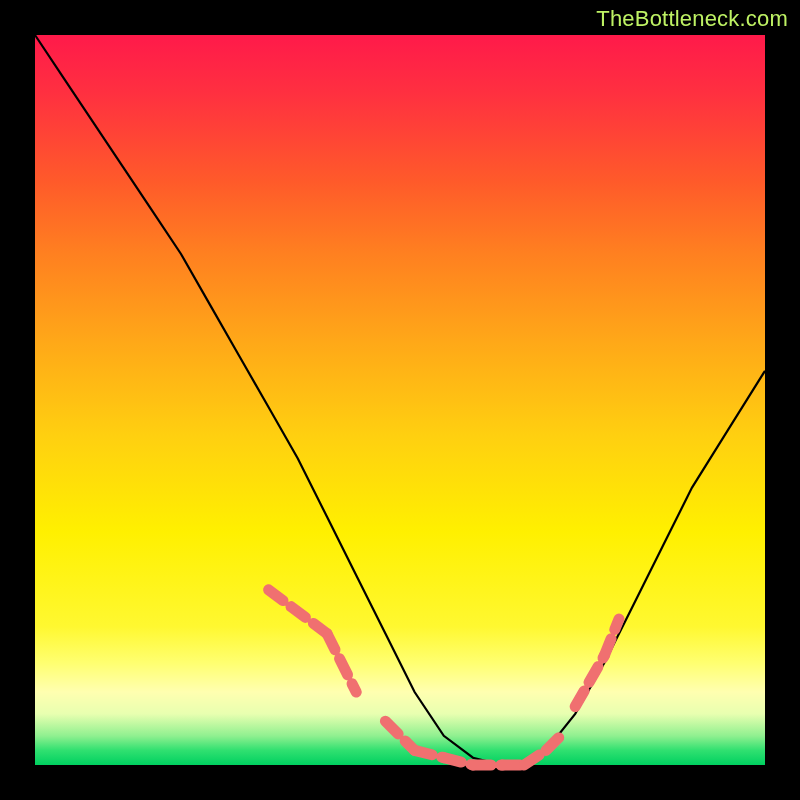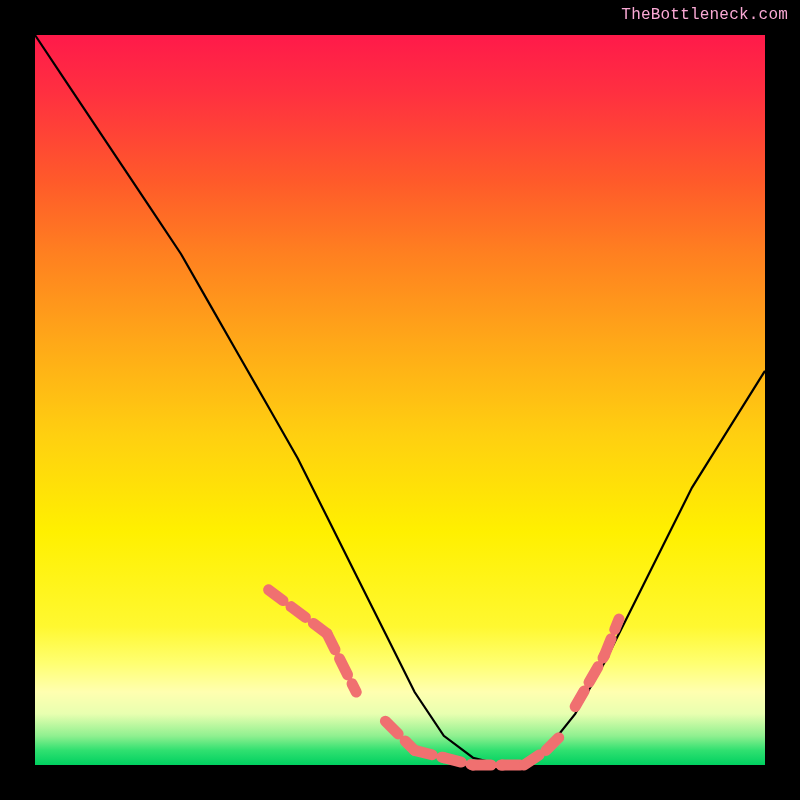--- a/index.html
+++ b/index.html
@@ -31,23 +31,23 @@
       #e8ffb0 93%,
       #90f090 96%,
       #30e070 98%,
       #00d060 100%
     );
   }
   .watermark {
     position: absolute;
     top: 6px;
     right: 12px;
-    color: #f9a8d4;
-    font-family: Liberation Mono, monospace;
-    font-size: 16px;
+    color: #bef264;
+    font-family: Liberation Sans, sans-serif;
+    font-size: 22px;
     font-weight: 500;
     letter-spacing: 0.2px;
     z-index: 10;
   }
   svg.curve {
     position: absolute;
     left: 0;
     top: 0;
     width: 730px;
     height: 730px;

